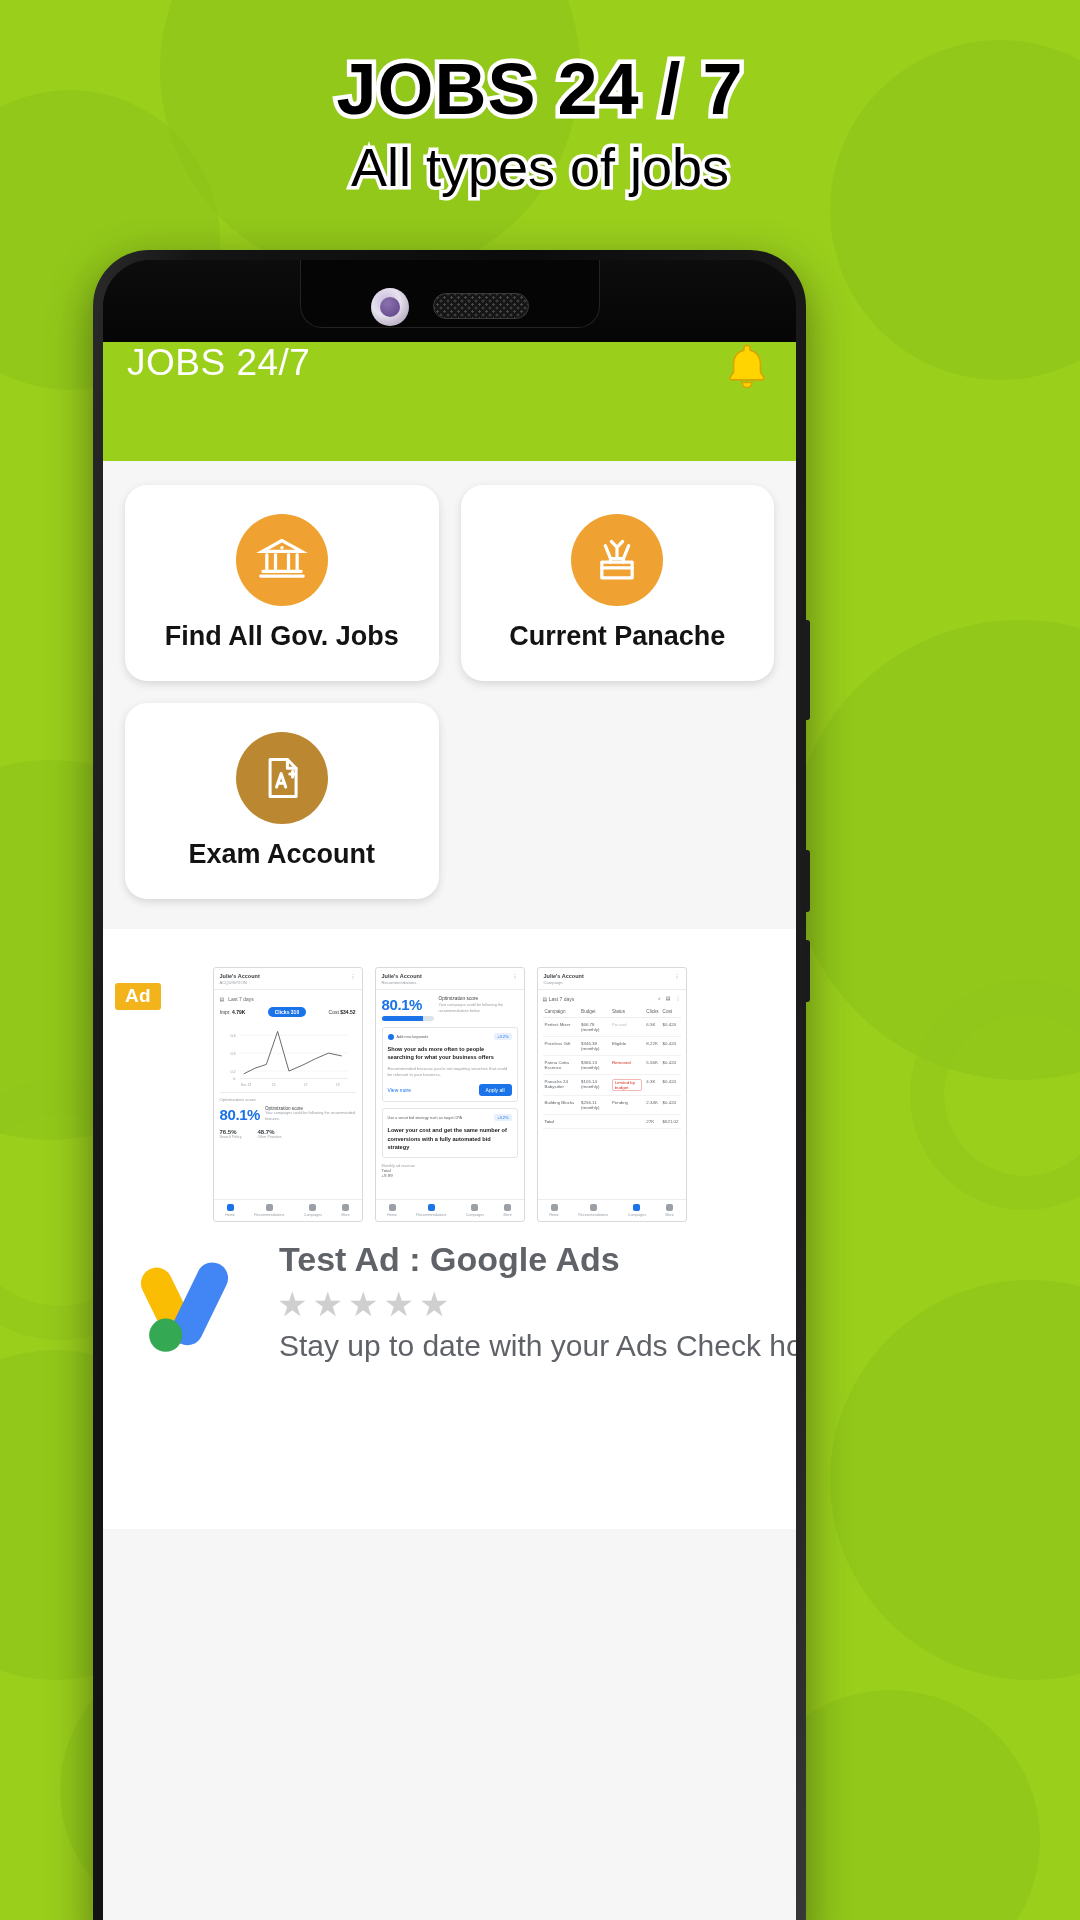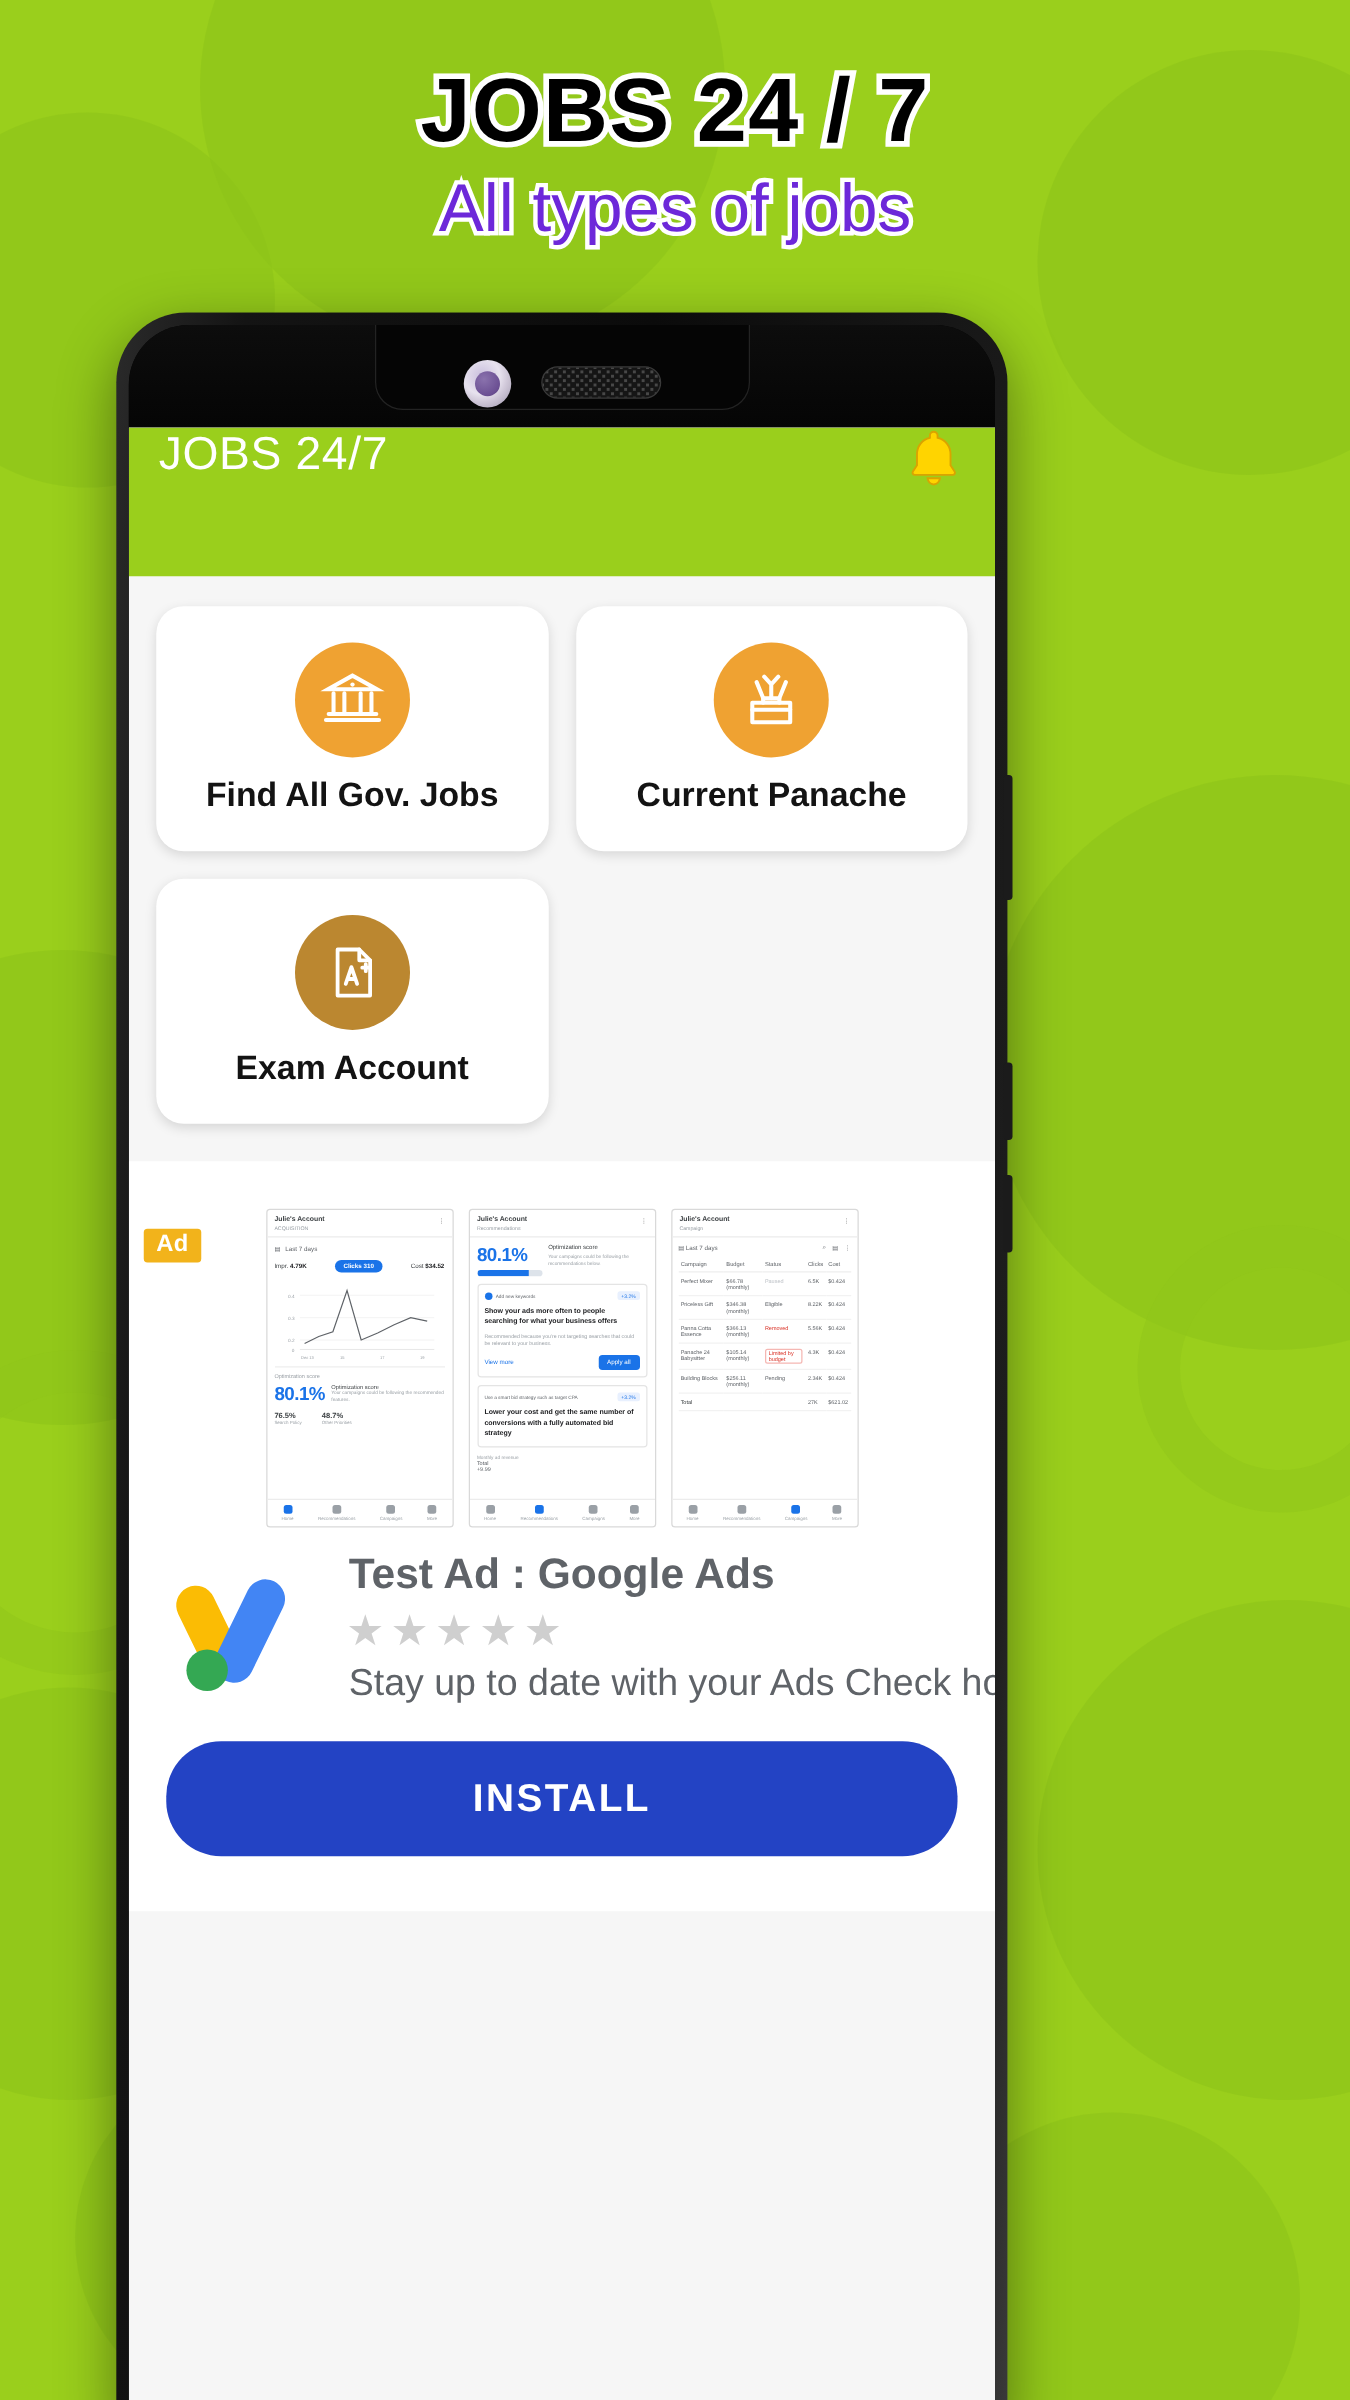--- a/index.html
+++ b/index.html
@@ -43,21 +43,21 @@
   }
   .hero-title {
     font-size:72px; font-weight:bold; color:#000;
     letter-spacing:1px;
     -webkit-text-stroke: 9px #ffffff;
     paint-order: stroke fill;
     line-height:1.05;
   }
   .hero-sub {
     margin-top:10px;
-    font-size:54px; font-weight:400; color:#6d28d9;
+    font-size:54px; font-weight:400; color:#000000;
     -webkit-text-stroke: 7px #ffffff;
     paint-order: stroke fill;
     line-height:1.1;
   }
 
   
   .phone {
     position:absolute;
     left:93px; top:250px;
     width:713px; height:1690px;
@@ -587,18 +587,17 @@
             <rect x="31" y="9" width="17" height="48" rx="8.5" transform="rotate(26 39.5 33)" fill="#4285F4"></rect>
             <circle cx="21" cy="50" r="9" fill="#34A853"></circle>
           </svg>
           <div class="ad-text">
             <div class="ad-title">Test Ad : Google Ads</div>
             <div class="stars">★★★★★</div>
             <div class="ad-desc">Stay up to date with your Ads Check how</div>
           </div>
         </div>
 
-        <button class="install-btn">INSTALL</button>
       </div>
 
     </div>
   </div>
 </div>
 
 </body></html>

